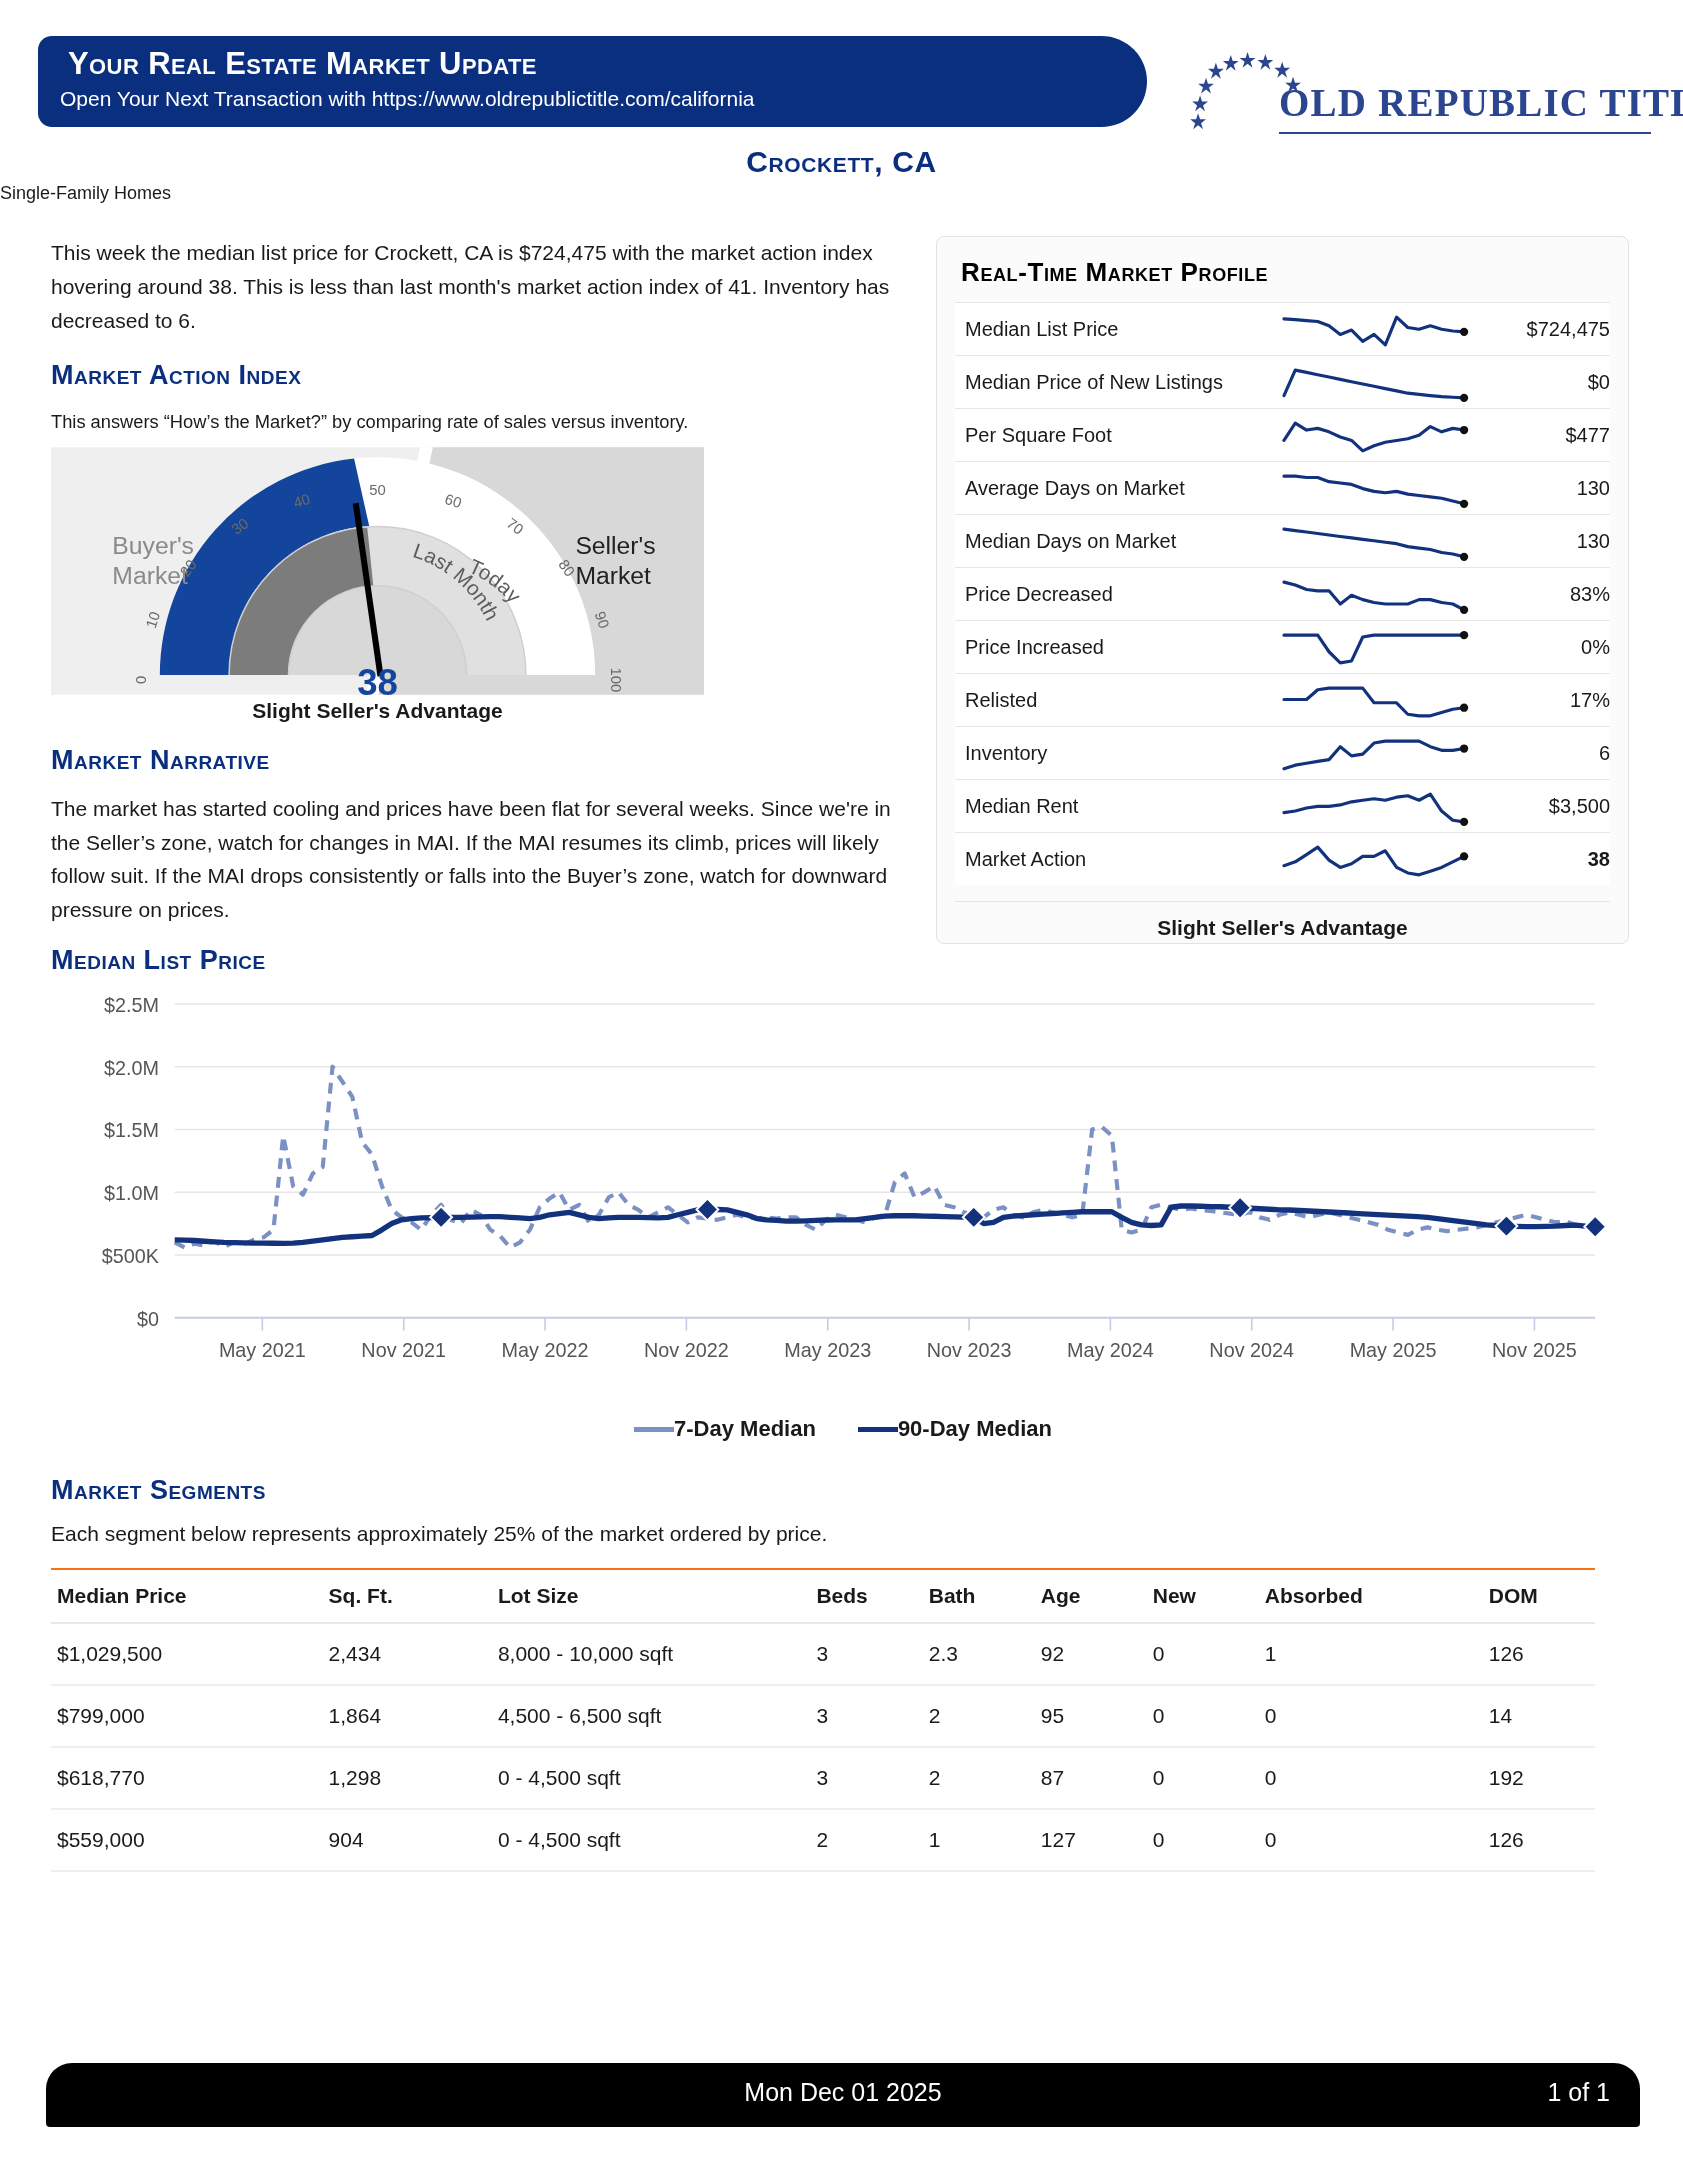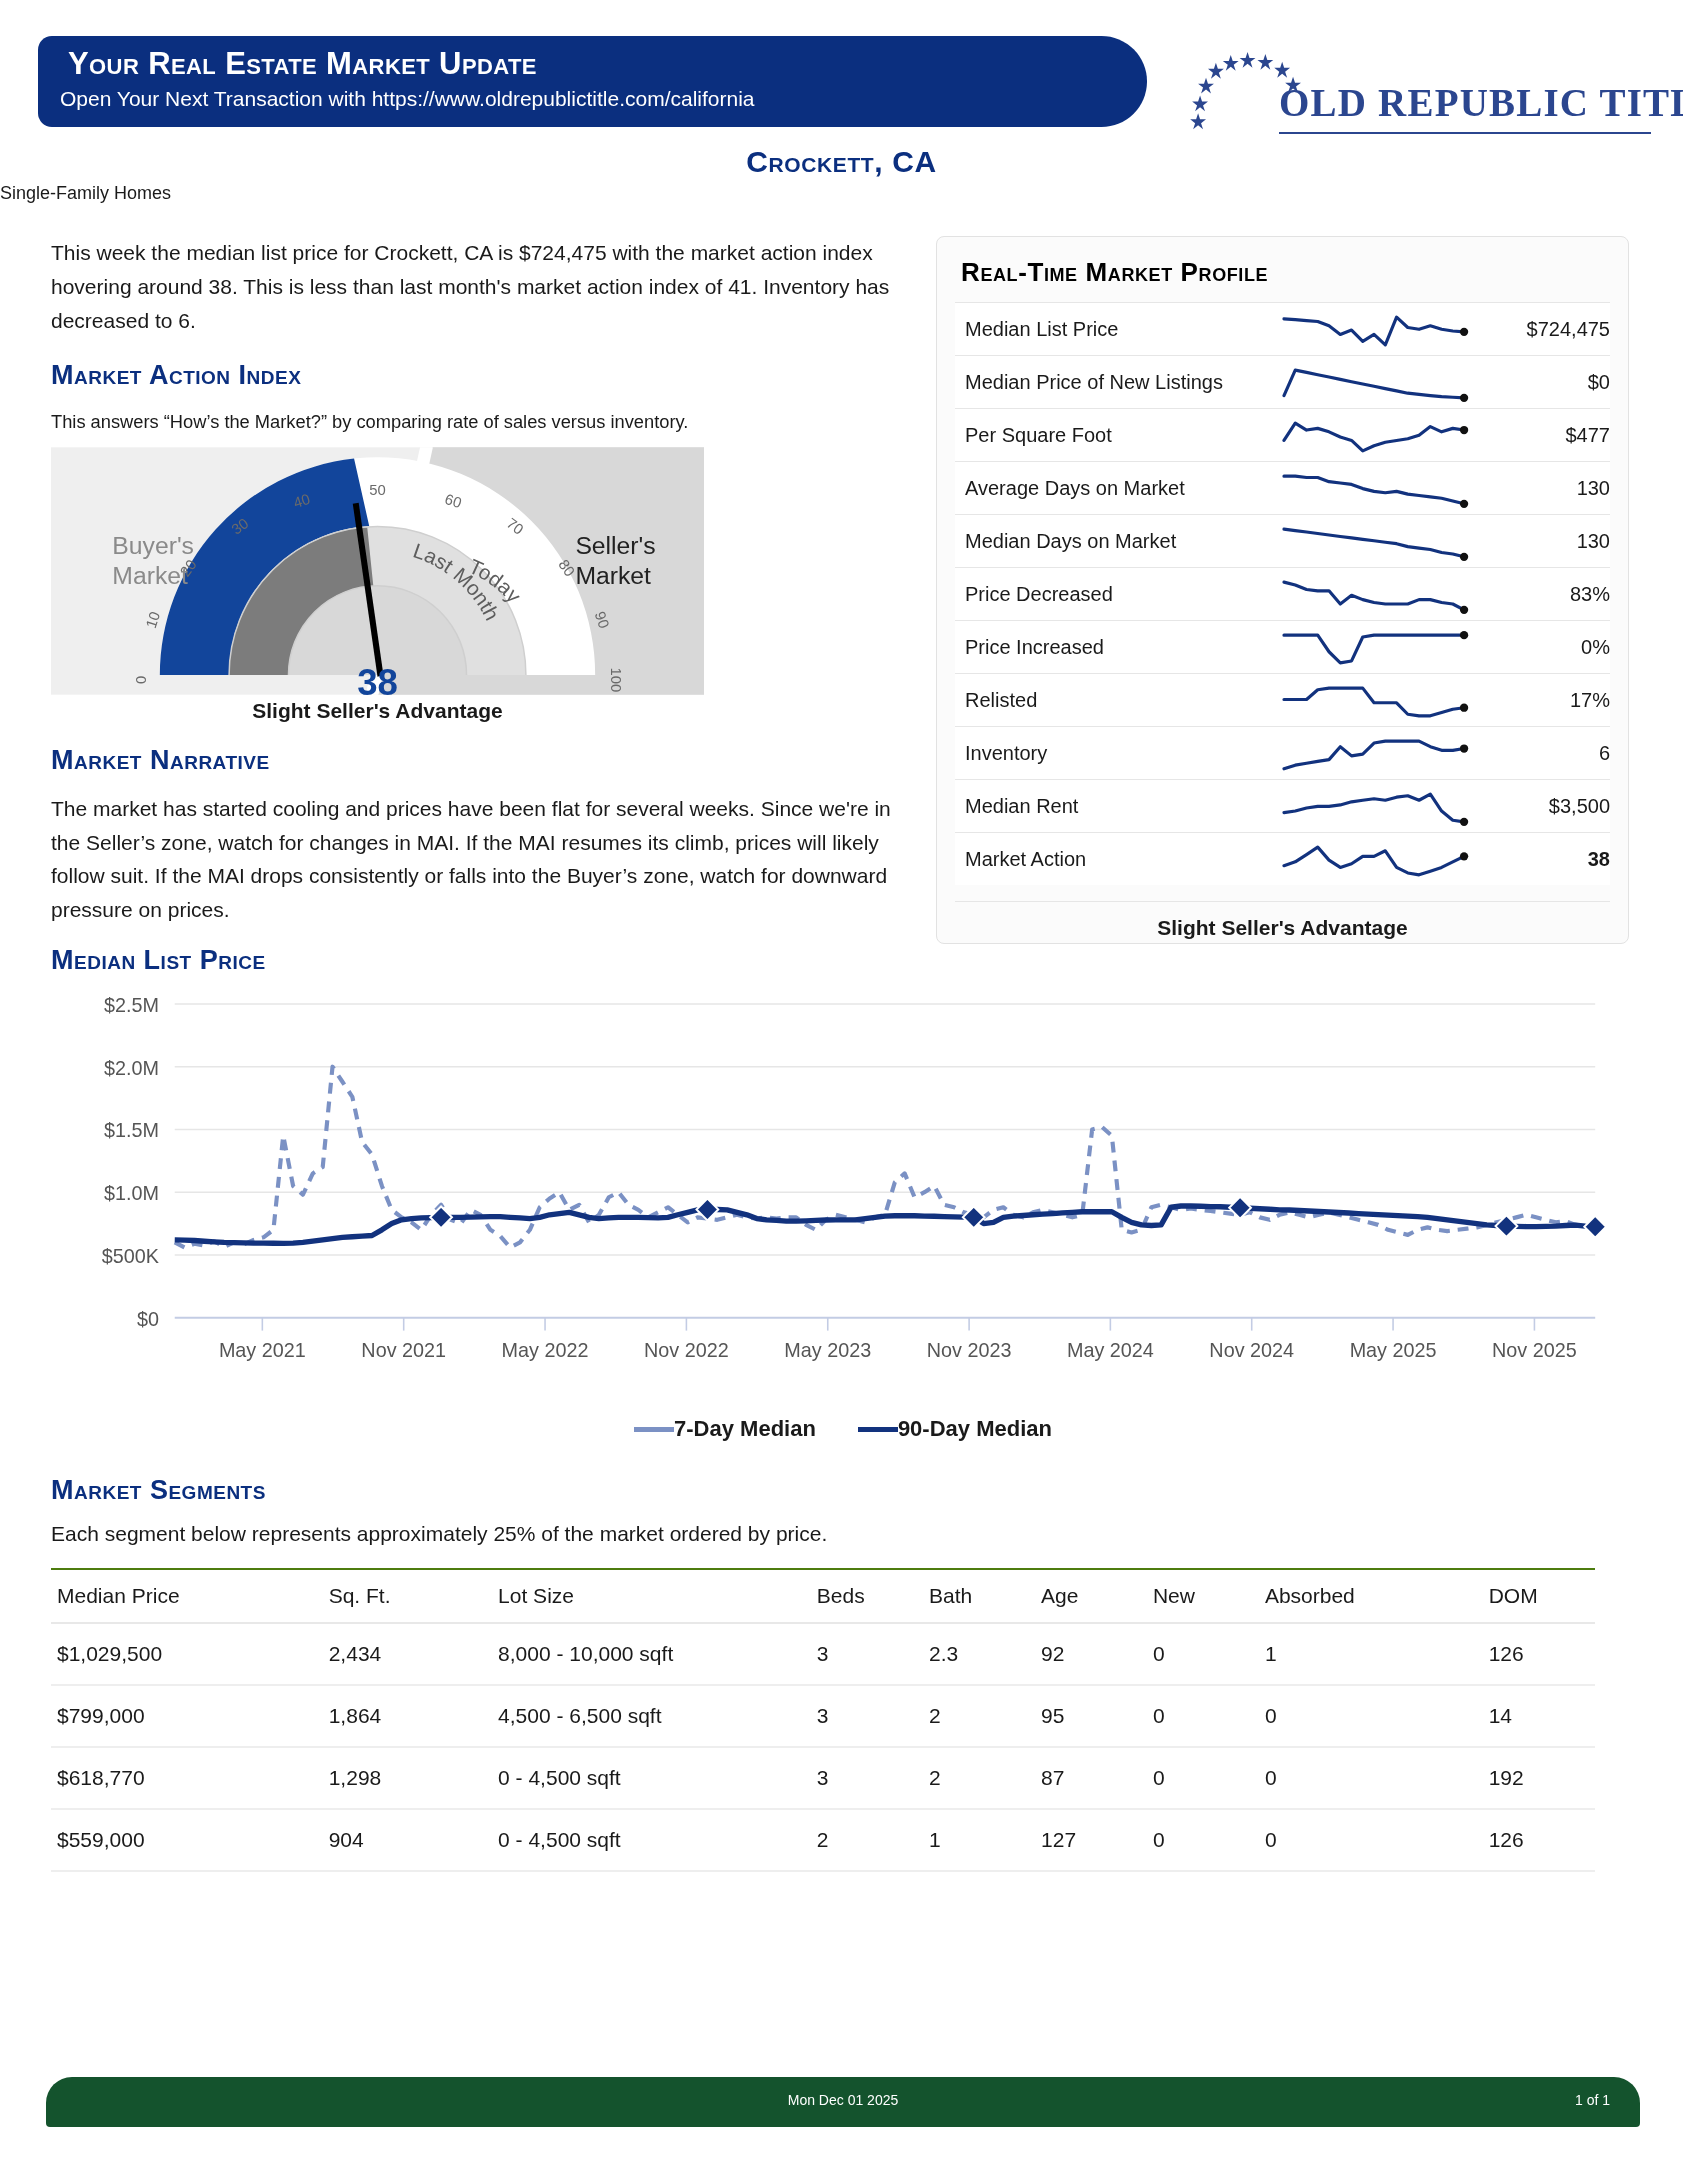--- a/index.html
+++ b/index.html
@@ -93,35 +93,35 @@
   .chart-area { position:relative; width:1564px; height:416px; margin-top:10px;}
   .legend { display:flex; justify-content:center; gap:42px; margin-top:14px; font-size:22px; font-weight:bold; }
   .legend-item { display:flex; align-items:center; }
   .lg-line { width:40px; height:5px; display:inline-block; }
 
   
   .seg-sec { position:absolute; left:51px; top:1475px; width:1584px; }
   .seg-note { font-size:21px; margin-top:16px; }
   table.seg { border-collapse:collapse; width:1544px; margin-top:22px; font-size:21px; }
   table.seg th {
-    text-align:left; font-weight:normal; padding:14px 6px;
-    border-top:2px solid #4d7c0f; border-bottom:2px solid #e8e8e8;
+    text-align:left; font-weight:bold; padding:14px 6px;
+    border-top:2px solid #f97316; border-bottom:2px solid #e8e8e8;
   }
   table.seg td { padding:18px 6px; border-bottom:2px solid #eeeeee; }
   .c-price { width:277px; }
   .c-sqft { width:173px; }
   .c-lot { width:327px; }
   .c-num { width:114px; }
   .c-abs { width:228px; }
 
   
   .footer {
-    position:absolute; left:46px; bottom:51px; width:1594px; height:50px;
-    background:#14532d; border-radius:26px 26px 4px 4px;
-    color:#fff; font-size:14px;
+    position:absolute; left:46px; bottom:51px; width:1594px; height:64px;
+    background:#000000; border-radius:26px 26px 4px 4px;
+    color:#fff; font-size:25px;
   }
   .footer-date { position:absolute; left:0; right:0; top:15px; text-align:center; }
   .footer-page { position:absolute; right:30px; top:15px; }
 </style>
 </head>
 <body>
 
 <div class="page">
 
   <div class="header-wrap">

